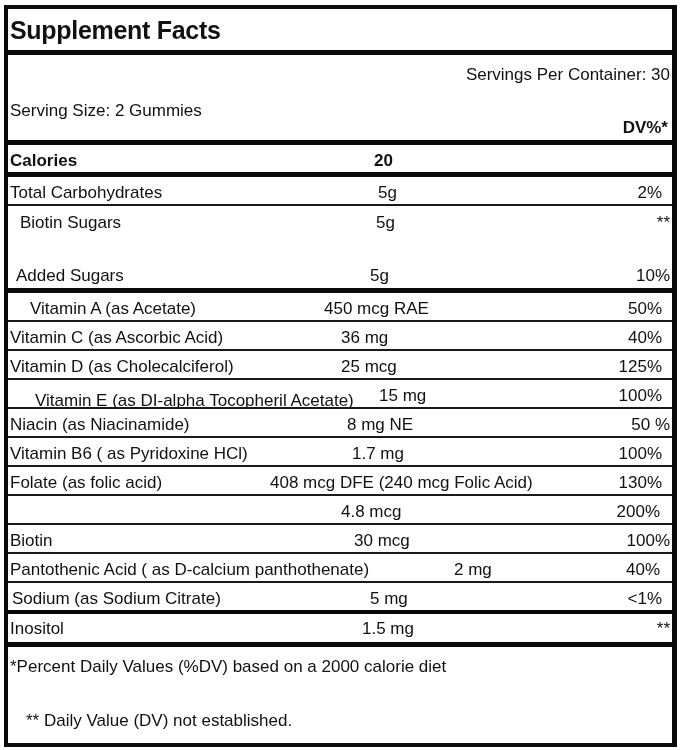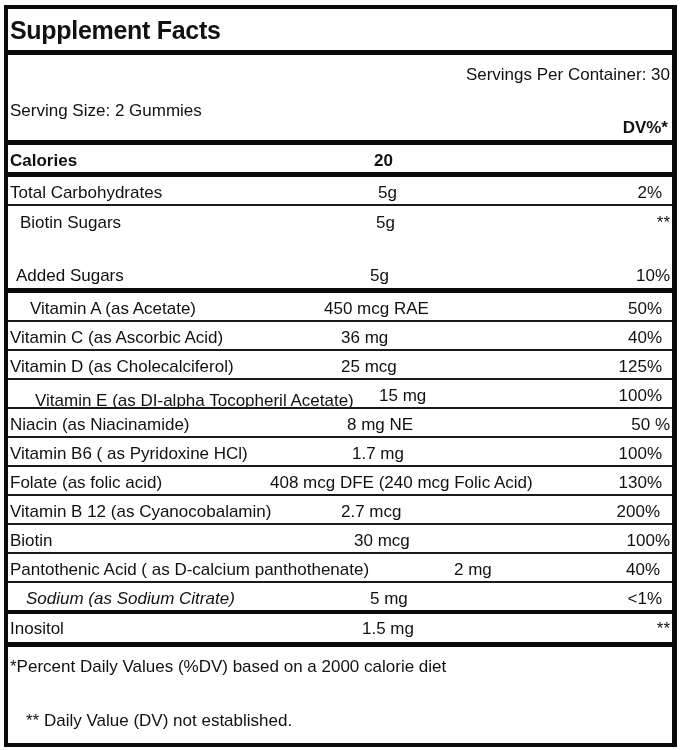--- a/index.html
+++ b/index.html
@@ -76,36 +76,35 @@
   <div class="txt" style="left:2px; top:435px;">Vitamin B6 ( as Pyridoxine HCl)</div>
   <div class="txt" style="left:344px; top:435px;">1.7 mg</div>
   <div class="txt right" style="right:10px; top:435px;">100%</div>
   <div class="thin" style="top:456px;"></div>
 
   <div class="txt" style="left:2px; top:464px;">Folate (as folic acid)</div>
   <div class="txt" style="left:262px; top:464px;">408 mcg DFE (240 mcg Folic Acid)</div>
   <div class="txt right" style="right:10px; top:464px;">130%</div>
   <div class="thin" style="top:485px;"></div>
 
-  <div class="txt" style="left:2px; top:493px;">Vitamin B 12 (as Cyanocobalamin)</div>
-  <div class="txt" style="left:333px; top:493px;">2.7 mcg</div>
+  <div class="txt" style="left:333px; top:493px;">4.8 mcg</div>
   <div class="txt right" style="right:12px; top:493px;">200%</div>
   <div class="thin" style="top:514px;"></div>
 
   <div class="txt" style="left:2px; top:522px;">Biotin</div>
   <div class="txt" style="left:346px; top:522px;">30 mcg</div>
   <div class="txt right" style="right:2px; top:522px;">100%</div>
   <div class="thin" style="top:543px;"></div>
 
   <div class="txt" style="left:2px; top:551px;">Pantothenic Acid  ( as D-calcium panthothenate)</div>
   <div class="txt" style="left:446px; top:551px;">2 mg</div>
   <div class="txt right" style="right:12px; top:551px;">40%</div>
   <div class="thin" style="top:572px;"></div>
 
-  <div class="txt" style="left:18px; top:580px;font-style:italic;">Sodium (as Sodium Citrate)</div>
+  <div class="txt" style="left:4px; top:580px;">Sodium (as Sodium Citrate)</div>
   <div class="txt" style="left:362px; top:580px;">5 mg</div>
   <div class="txt right" style="right:10px; top:580px;">&lt;1%</div>
   <div class="thick" style="top:601px; height:4px;"></div>
 
   <div class="txt" style="left:2px; top:610px;">Inositol</div>
   <div class="txt" style="left:354px; top:610px;">1.5 mg</div>
   <div class="txt right" style="right:2px; top:610px;">**</div>
   <div class="thick" style="top:633px;"></div>
 
   <div class="txt" style="left:2px; top:648px;">*Percent Daily Values (%DV) based on a 2000 calorie diet</div>

